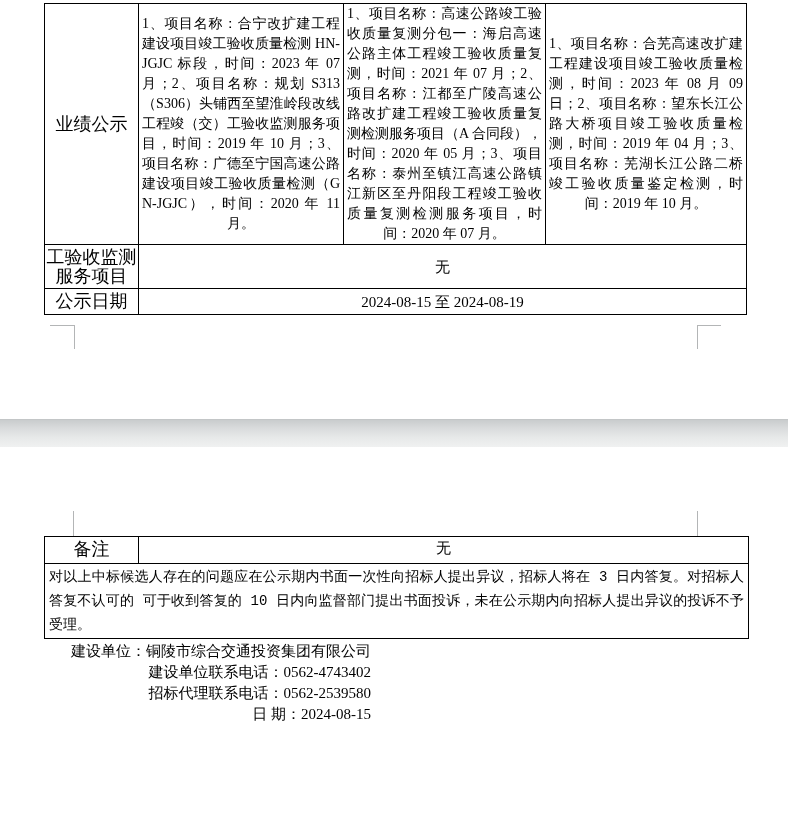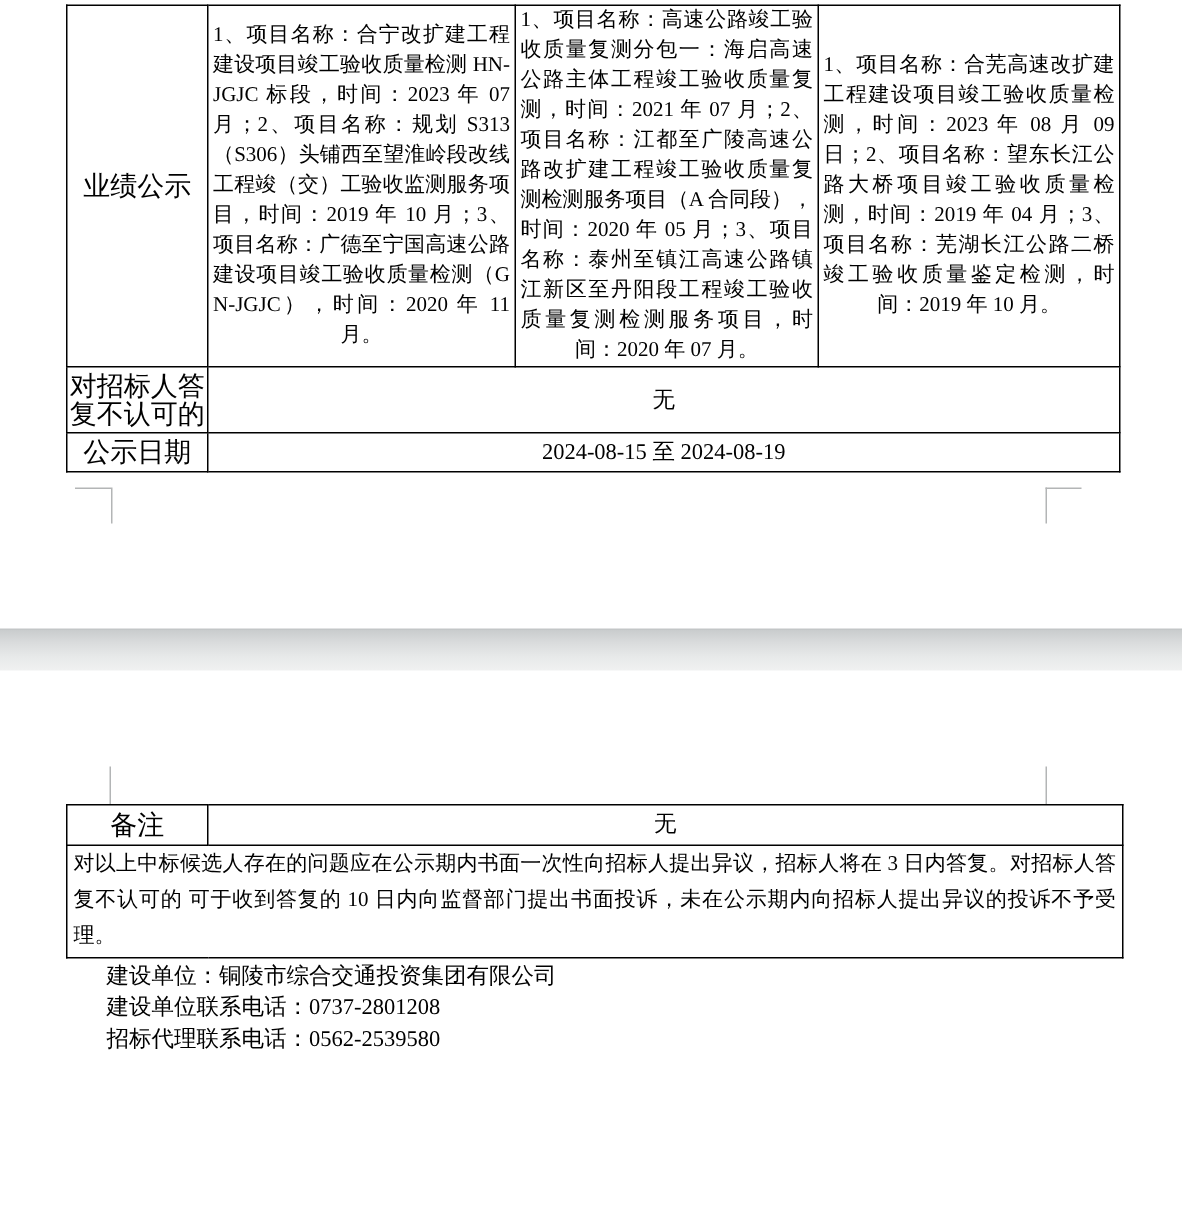--- a/index.html
+++ b/index.html
@@ -15,21 +15,21 @@
   td.val{text-align:center;font-size:15px;line-height:18px;padding:0 3px;}
   td.note{font-size:14px;line-height:24px;text-align:justify;padding:1px 4px;vertical-align:middle;}
   .band{
     position:absolute;left:0;top:419px;width:788px;height:27px;
     background:linear-gradient(180deg,#c9cccd 0%,#d9dbdc 30%,#e7e9e9 65%,#f0f1f1 100%);
     border-top:1px solid #c3c6c7;
   }
   .mark{position:absolute;background:#b3b5b6;}
   .mark.h{height:1px;width:24px;}
   .mark.v{width:1px;height:24px;}
-  .footer{position:absolute;left:71px;top:641px;font-size:15px;line-height:21px;white-space:nowrap;}
+  .footer{position:absolute;left:71px;top:641px;font-size:15px;line-height:21px;white-space:nowrap;text-align:right;}
   .footer div{height:21px;}
 </style>
 </head>
 <body>
 
 <div class="page">
 
   <table class="doc" style="left:44px;top:3px;width:702px;">
     <colgroup>
       <col style="width:94px">
@@ -38,55 +38,56 @@
         <col style="width:201px">
     </colgroup>
     <tbody>
       <tr style="height:230px">
         <td class="lab">业绩公示</td>
         <td class="content">1、项目名称：合宁改扩建工程建设项目竣工验收质量检测 HN-JGJC 标段，时间：2023 年 07 月；2、项目名称：规划 S313（S306）头铺西至望淮岭段改线工程竣（交）工验收监测服务项目，时间：2019 年 10 月；3、项目名称：广德至宁国高速公路建设项目竣工验收质量检测（GN-JGJC），时间：2020 年 11 月。</td>
         <td class="content">1、项目名称：高速公路竣工验收质量复测分包一：海启高速公路主体工程竣工验收质量复测，时间：2021 年 07 月；2、项目名称：江都至广陵高速公路改扩建工程竣工验收质量复测检测服务项目（A 合同段），时间：2020 年 05 月；3、项目名称：泰州至镇江高速公路镇江新区至丹阳段工程竣工验收质量复测检测服务项目，时间：2020 年 07 月。</td>
         <td class="content">1、项目名称：合芜高速改扩建工程建设项目竣工验收质量检测，时间：2023 年 08 月 09 日；2、项目名称：望东长江公路大桥项目竣工验收质量检测，时间：2019 年 04 月；3、项目名称：芜湖长江公路二桥竣工验收质量鉴定检测，时间：2019 年 10 月。</td>
       </tr>
       <tr style="height:44px">
-        <td class="lab">对招标人答复不认可的</td>
+        <td class="lab">工验收监测服务项目</td>
         <td class="val" colspan="3">无</td>
       </tr>
       <tr style="height:26px">
         <td class="lab">公示日期</td>
         <td class="val" colspan="3">2024-08-15 至 2024-08-19</td>
       </tr>
     </tbody>
   </table>
 
   <div class="mark h" style="left:50px;top:325px;"></div>
   <div class="mark v" style="left:74px;top:325px;"></div>
   <div class="mark h" style="left:697px;top:325px;"></div>
   <div class="mark v" style="left:697px;top:325px;"></div>
 
   <div class="band"></div>
 
   <div class="mark v" style="left:73px;top:511px;height:25px;"></div>
   <div class="mark v" style="left:697px;top:511px;height:25px;"></div>
 
-  <table class="doc" style="left:44px;top:536px;width:704px;">
+  <table class="doc" style="left:44px;top:536px;width:704px;font-family:Liberation Mono, monospace;">
     <colgroup>
       <col style="width:94px">
         <col style="width:610px">
     </colgroup>
     <tbody>
       <tr style="height:27px">
         <td class="lab">备注</td>
         <td class="val">无</td>
       </tr>
       <tr style="height:53px">
         <td class="note" colspan="2">对以上中标候选人存在的问题应在公示期内书面一次性向招标人提出异议，招标人将在 3 日内答复。对招标人答复不认可的 可于收到答复的 10 日内向监督部门提出书面投诉，未在公示期内向招标人提出异议的投诉不予受理。</td>
       </tr>
     </tbody>
   </table>
 
   <div class="footer">
     <div>建设单位：铜陵市综合交通投资集团有限公司</div>
-    <div>建设单位联系电话：0737-2801208</div>
+    <div>建设单位联系电话：0562-4743402</div>
     <div>招标代理联系电话：0562-2539580</div>
+    <div>日 期：2024-08-15</div>
   </div>
 
 </div>
 
 </body></html>

